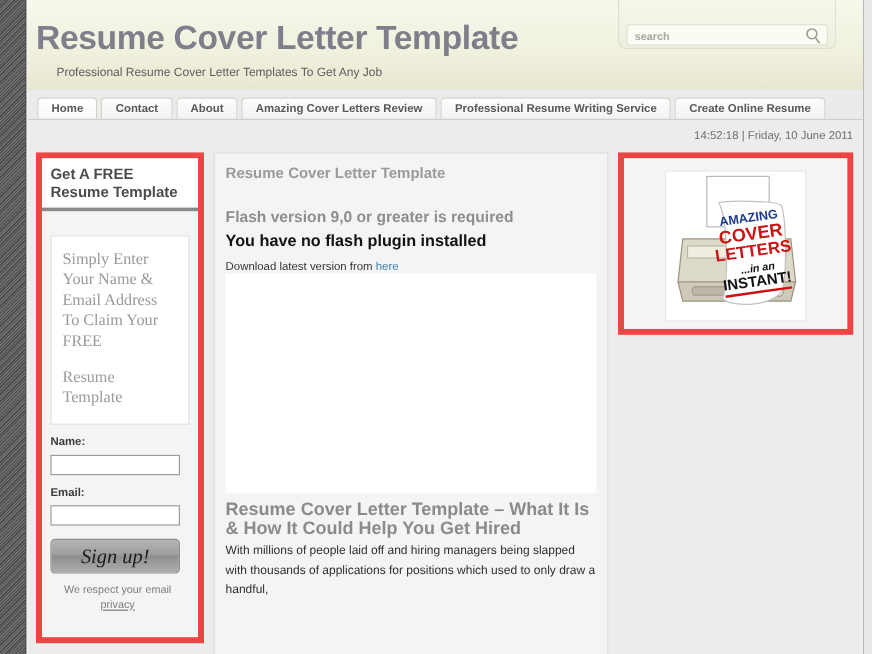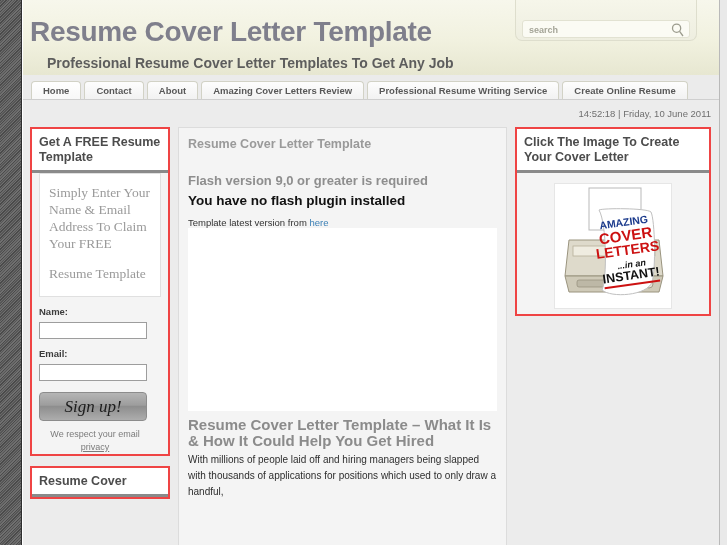--- a/index.html
+++ b/index.html
@@ -38,21 +38,21 @@
     position:relative; height:75px;
     background:linear-gradient(180deg,#f7f7ec 0%, #f1f1df 55%, #e7e7d1 100%);
   }
   #site-title {
     position:absolute; left:7px; top:16px;
     font-size:28px; font-weight:bold; letter-spacing:-0.3px;
     color:#7f7f8c;
   }
   #site-tagline {
     position:absolute; left:8px; top:55px;
-    font-size:14px; font-weight:bold; color:#5d5d5d;padding-left:16px;
+    font-size:10px; font-weight:normal; color:#5d5d5d;padding-left:16px;
   }
 
   
   #search-wrap {
     position:absolute; right:22px; top:0px;
     width:182px; height:27px;
     background:linear-gradient(180deg,#f6f6ea 0%,#eeeee0 100%);
     border:1px solid #dedecd; border-top:none;
     border-radius:0 0 7px 7px;
     padding:20px 6px;
@@ -100,29 +100,29 @@
     font-size:9.5px; font-weight:normal; color:#6f6f6f;
   }
 
   
   #cols { position:absolute; left:0; top:27px; width:696px; height:419px; }
 
   .col-left  { position:absolute; left:7px;  top:0; width:140px; }
   .col-main  { position:absolute; left:155px;top:0; width:329px; }
   .col-right { position:absolute; left:492px;top:0; width:196px; }
 
-  .widget { background:#f4f4f4; border:2px solid #ef4444; margin-bottom:10px; }
+  .widget { background:#f4f4f4; border:5px solid #ef4444; margin-bottom:10px; }
 
   .widget-title {
     background:#fff;
     font-size:12.5px; font-weight:bold; color:#4c4c4c;
     padding:6px 7px 5px 7px; line-height:15px;
     border-bottom:3px solid #8a8a8a;
   }
-  .widget-body { padding:0 7px; }
+  .widget-body { padding:20px 7px; }
 
   
   #optin-copy {
     background:#fff; border:1px solid #e0e0e0;
     padding:10px 9px 14px 9px;
     font-family:"Liberation Serif", serif;
     font-size:13.5px; color:#9a9a9a; line-height:17px;
   }
   #optin-copy .gap { display:block; height:13px; }
 
@@ -248,34 +248,33 @@
 
         <div class="col-main">
           <div id="main-panel">
 
             <div id="main-title">Resume Cover Letter Template</div>
 
             <div>
               <div id="flash-msg-1">Flash version 9,0 or greater is required</div>
               <div id="flash-msg-2">You have no flash plugin installed</div>
               <div id="flash-msg-3">
-                <span>Template latest version from </span><a id="flash-here">here</a>
+                <span>Download latest version from </span><a id="flash-here">here</a>
               </div>
             </div>
 
             <div id="flash-stage"></div>
 
             <div id="article-title">Resume Cover Letter Template – What It Is &amp; How It Could Help You Get Hired</div>
             <div class="article-p">With millions of people laid off and hiring managers being slapped with thousands of applications for positions which used to only draw a handful,</div>
           </div>
         </div>
 
         <div class="col-right">
           <div class="widget">
-            <div class="widget-title">Click The Image To Create Your Cover Letter</div>
 
             <div id="banner-box">
               <div id="banner-image">
                 <svg width="118" height="126" viewBox="0 0 118 126">
 
                   <rect x="34" y="4" width="52" height="42" fill="#ffffff" stroke="#b9b9b9" stroke-width="1"></rect>
 
                   <path d="M14 56 L104 56 L108 92 L10 92 Z" fill="#dedacb" stroke="#9a947f" stroke-width="1"></path>
                   <rect x="18" y="62" width="82" height="10" fill="#efece0" stroke="#b7b09a" stroke-width="0.8"></rect>
                   <path d="M10 92 L108 92 L104 108 L14 108 Z" fill="#cfcab8" stroke="#9a947f" stroke-width="1"></path>

